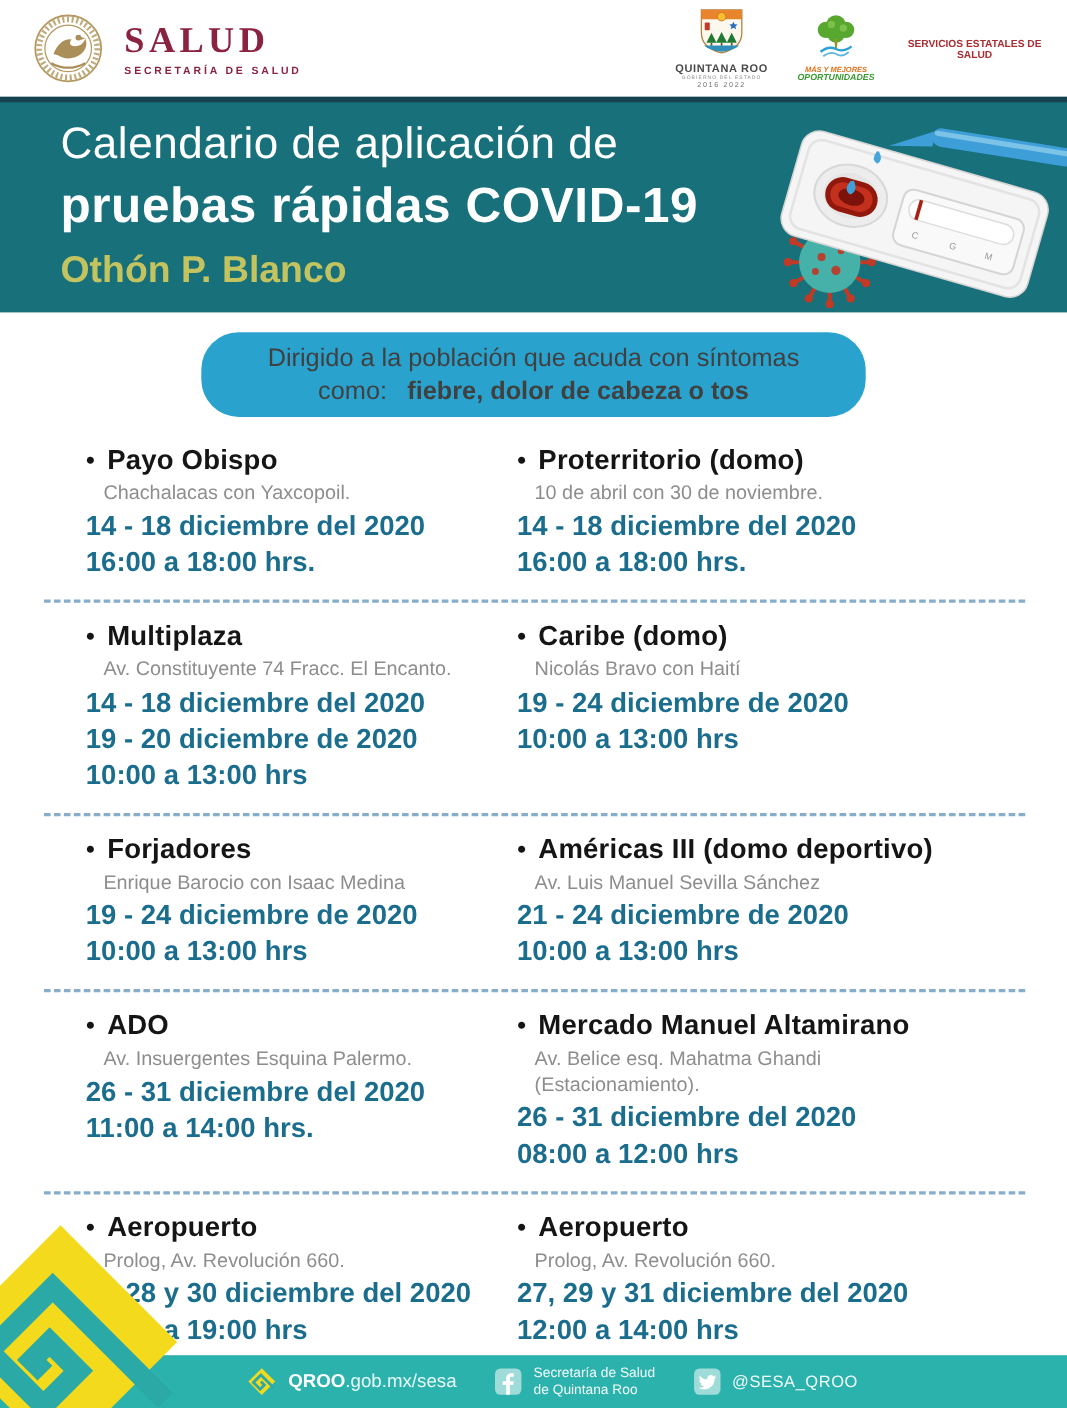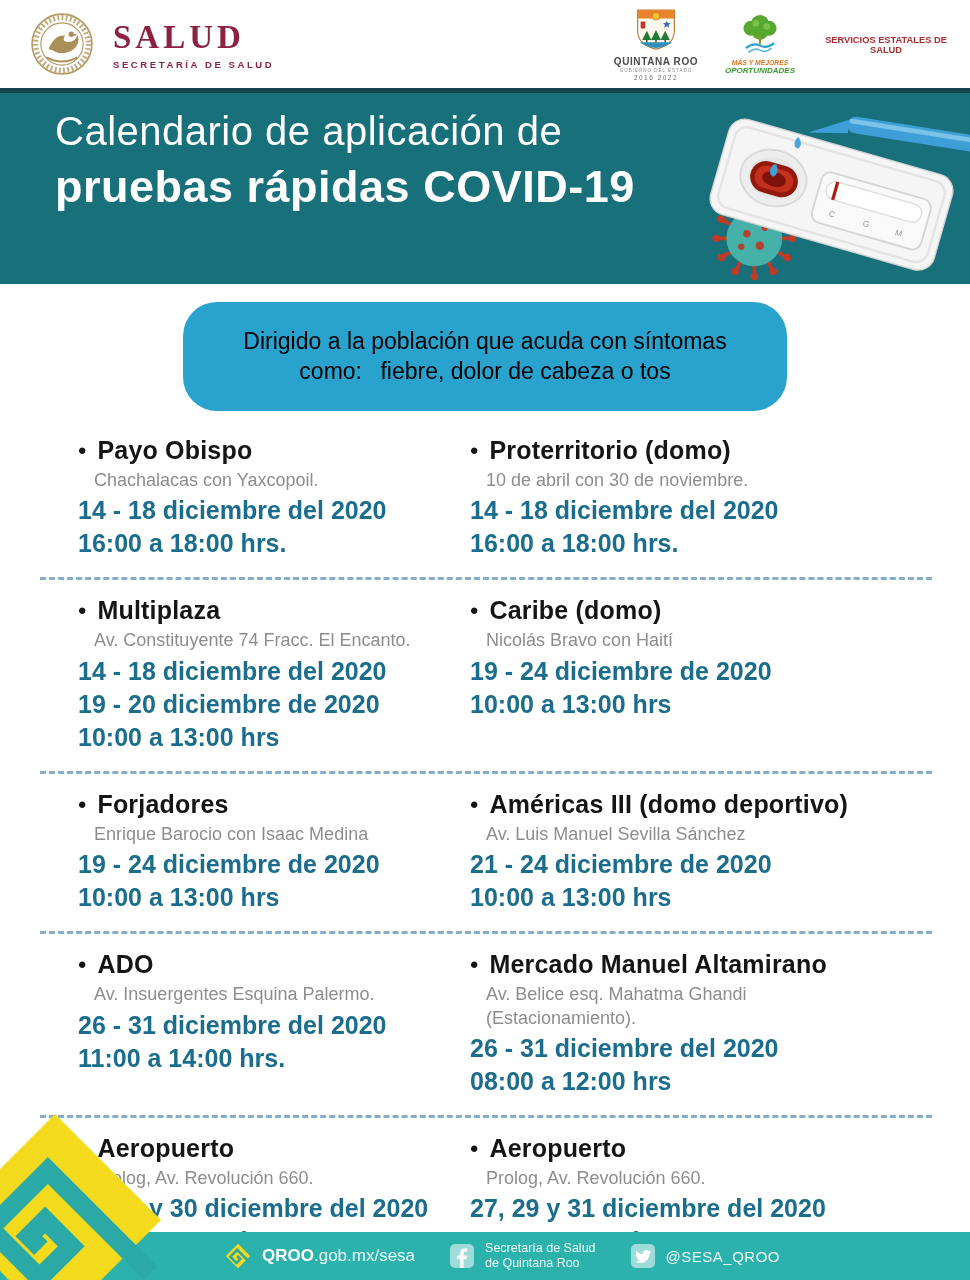--- a/index.html
+++ b/index.html
@@ -28,24 +28,24 @@
   
   .banner{height:191px;background:var(--banner-teal);position:relative;
     border-top:5px solid var(--banner-edge);}
   .banner-text{position:absolute;left:55px;top:16px;}
   .banner-l1{font-size:40px;color:#ffffff;font-weight:400;letter-spacing:.5px;}
   .banner-l2{font-size:45px;color:#ffffff;font-weight:700;margin-top:7px;letter-spacing:.5px;}
   .banner-l3{font-size:34px;color:var(--accent-olive);font-weight:700;margin-top:13px;}
   .banner-illus{position:absolute;right:-4px;top:4px;}
   
   .pill{width:604px;margin:18px auto 0;background:var(--pill-blue);
-    border-radius:34px;color:#000000;text-align:center;padding:26px 14px;box-sizing:border-box;}
+    border-radius:34px;color:#404040;text-align:center;padding:10px 14px;box-sizing:border-box;}
   .pill .l1{font-size:23px;}
   .pill .l2{font-size:23px;margin-top:3px;}
-  .pill .l2 b{font-weight:400;margin-left:12px;}
+  .pill .l2 b{font-weight:700;margin-left:12px;}
   
   .grid{display:grid;grid-template-columns:430px 1fr;padding:0 38px 0 40px;margin-top:12px;}
   .cell{padding:13px 4px 14px 0;}
   .cell.left{padding-left:38px;}
   .loc-name-row{display:flex;align-items:baseline;}
   .bullet{font-size:24px;color:var(--heading-black);margin-right:11px;}
   .loc-name{font-size:25px;font-weight:700;color:var(--heading-black);letter-spacing:.2px;}
   .loc-addr{font-size:18px;color:var(--address-gray);margin:4px 16px 2px;line-height:1.3;}
   .loc-dates{font-size:25px;font-weight:700;color:var(--date-teal);line-height:1.32;}
   .sep{grid-column:1 / -1;border-top:3px dashed var(--separator-blue);height:0;margin:3px 0;}
@@ -117,20 +117,21 @@
     <div class="sesa-logo">
       <div class="sesa-sub">SERVICIOS ESTATALES DE SALUD</div>
     </div>
   </div>
 </div>
 
 <div class="banner">
   <div class="banner-text">
     <div class="banner-l1">Calendario de aplicación de</div>
     <div class="banner-l2">pruebas rápidas COVID-19</div>
+    <div class="banner-l3">Othón P. Blanco</div>
   </div>
   <svg class="banner-illus" width="285" height="186" viewBox="0 0 290 200">
 
     <g transform="translate(62,152)">
       <g stroke="#c03a26" stroke-width="4" stroke-linecap="round">
         <line x1="30" y1="0" x2="41" y2="0"></line>
           <line x1="26" y1="15" x2="35.5" y2="20.5"></line>
         <line x1="15" y1="26" x2="20.5" y2="35.5"></line>
           <line x1="0" y1="30" x2="0" y2="41"></line>
         <line x1="-15" y1="26" x2="-20.5" y2="35.5"></line>

